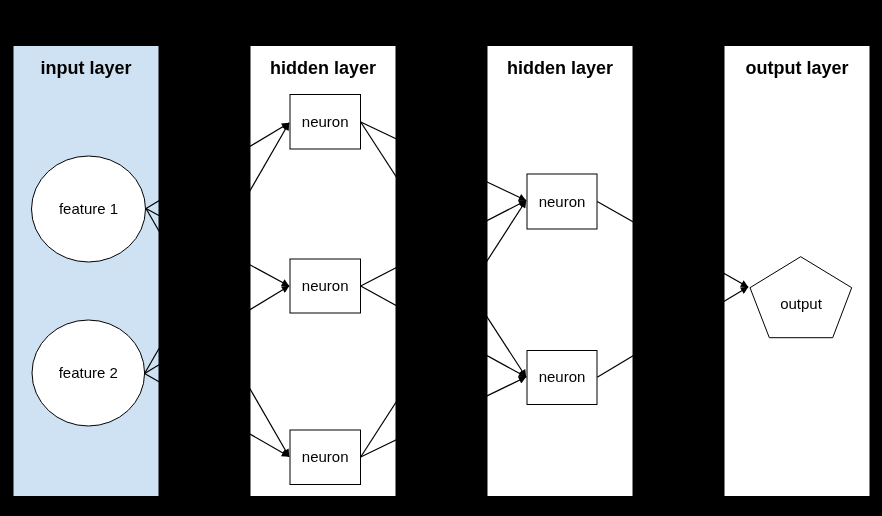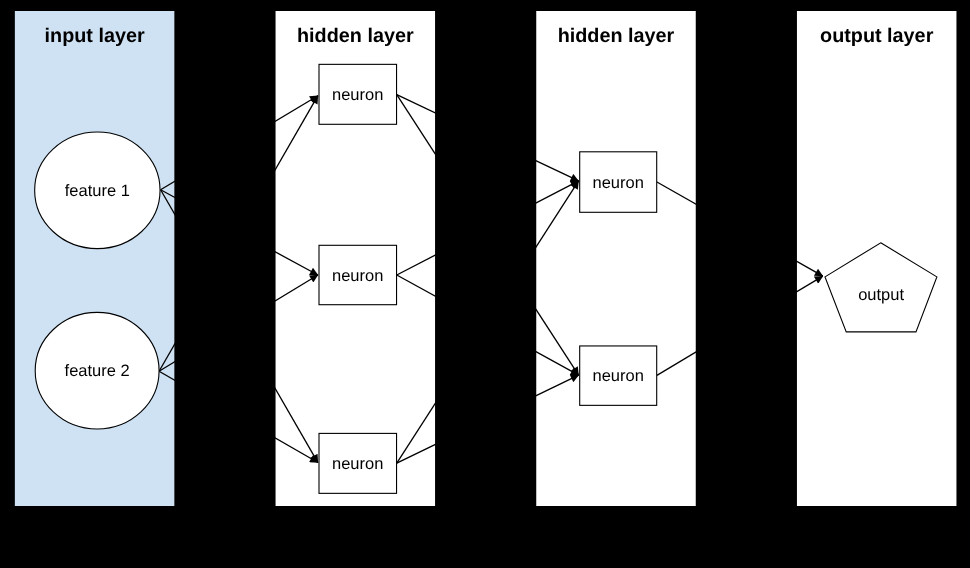--- a/index.html
+++ b/index.html
@@ -4,23 +4,24 @@
 <style>
   html, body {
     margin: 0;
     padding: 0;
     background: #000000;
   }
   #stage {
     position: relative;
     width: 882px;
     height: 460px;
-    background: #ffffff;
+    background: #4d7c0f;
     font-family: "Liberation Sans", sans-serif;
     overflow: hidden;
+    margin-top: 36px;
   }
   svg { display: block; }
   .panel-title {
     font-family: "Liberation Sans", sans-serif;
     font-size: 18px;
     font-weight: bold;
     fill: #000000;
   }
   .node-label {
     font-family: "Liberation Sans", sans-serif;

